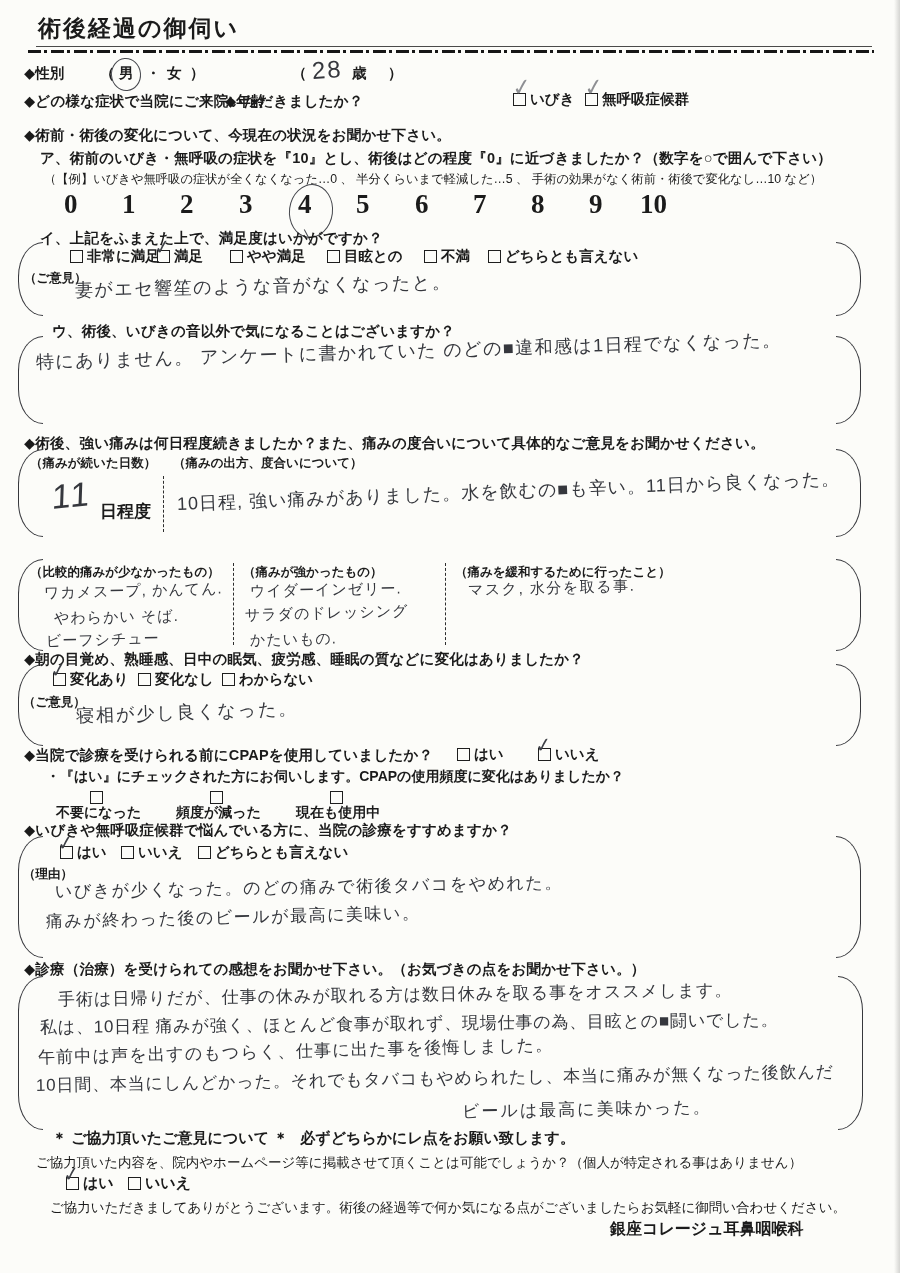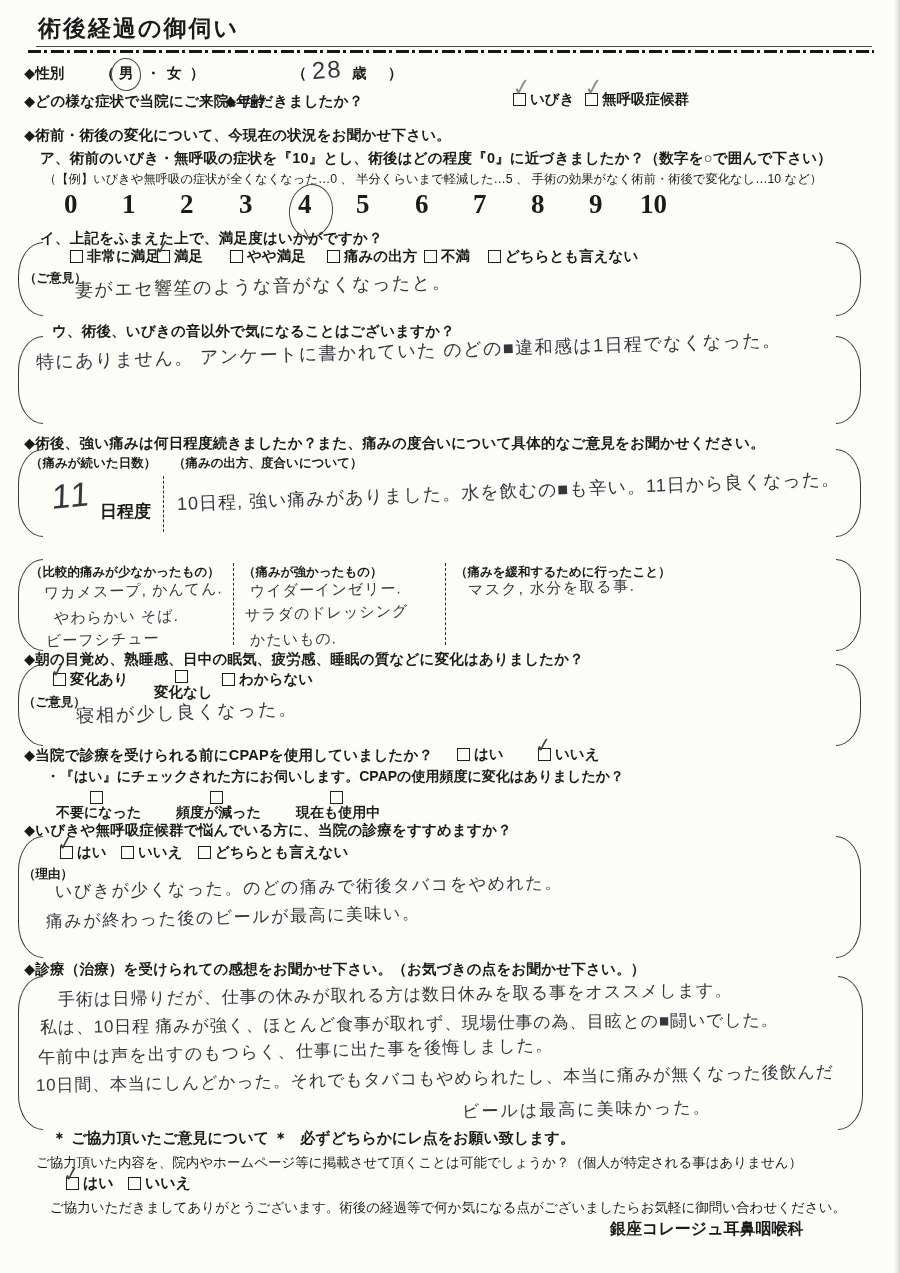--- a/index.html
+++ b/index.html
@@ -100,21 +100,21 @@
       <span>満足</span>
   </div>
   <div class="cb" style="left:230px;top:247px;">
     <span class="box"></span>
       <span class="mark"></span>
       <span>やや満足</span>
   </div>
   <div class="cb" style="left:327px;top:247px;">
     <span class="box"></span>
       <span class="mark"></span>
-      <span>痛みの出方</span>
+      <span>目眩との</span>
   </div>
   <div class="cb" style="left:424px;top:247px;">
     <span class="box"></span>
       <span class="mark"></span>
       <span>不満</span>
   </div>
   <div class="cb" style="left:488px;top:247px;">
     <span class="box"></span>
       <span class="mark"></span>
       <span>どちらとも言えない</span>
@@ -153,21 +153,21 @@
   <span class="hw" style="left:468px;top:581px;font-size:15px;letter-spacing:1.5px;transform:rotate(-1.5deg);">マスク, 水分を取る事.</span>
 
   <span class="q" style="left:24px;top:650px;">◆朝の目覚め、熟睡感、日中の眠気、疲労感、睡眠の質などに変化はありましたか？</span>
   <div class="bl" style="left:18px;top:664px;height:80px;"></div>
   <div class="br" style="left:836px;top:664px;height:80px;"></div>
   <div class="cb" style="left:53px;top:670px;">
     <span class="box"></span>
       <span class="mark">✓</span>
       <span>変化あり</span>
   </div>
-  <div class="cb" style="left:154px;top:670px;flex-direction:column;">
+  <div class="cb" style="left:138px;top:670px;">
     <span class="box"></span>
       <span class="mark"></span>
       <span>変化なし</span>
   </div>
   <div class="cb" style="left:222px;top:670px;">
     <span class="box"></span>
       <span class="mark"></span>
       <span>わからない</span>
   </div>
   <span class="sq" style="left:23px;top:694px;">（ご意見）</span>

